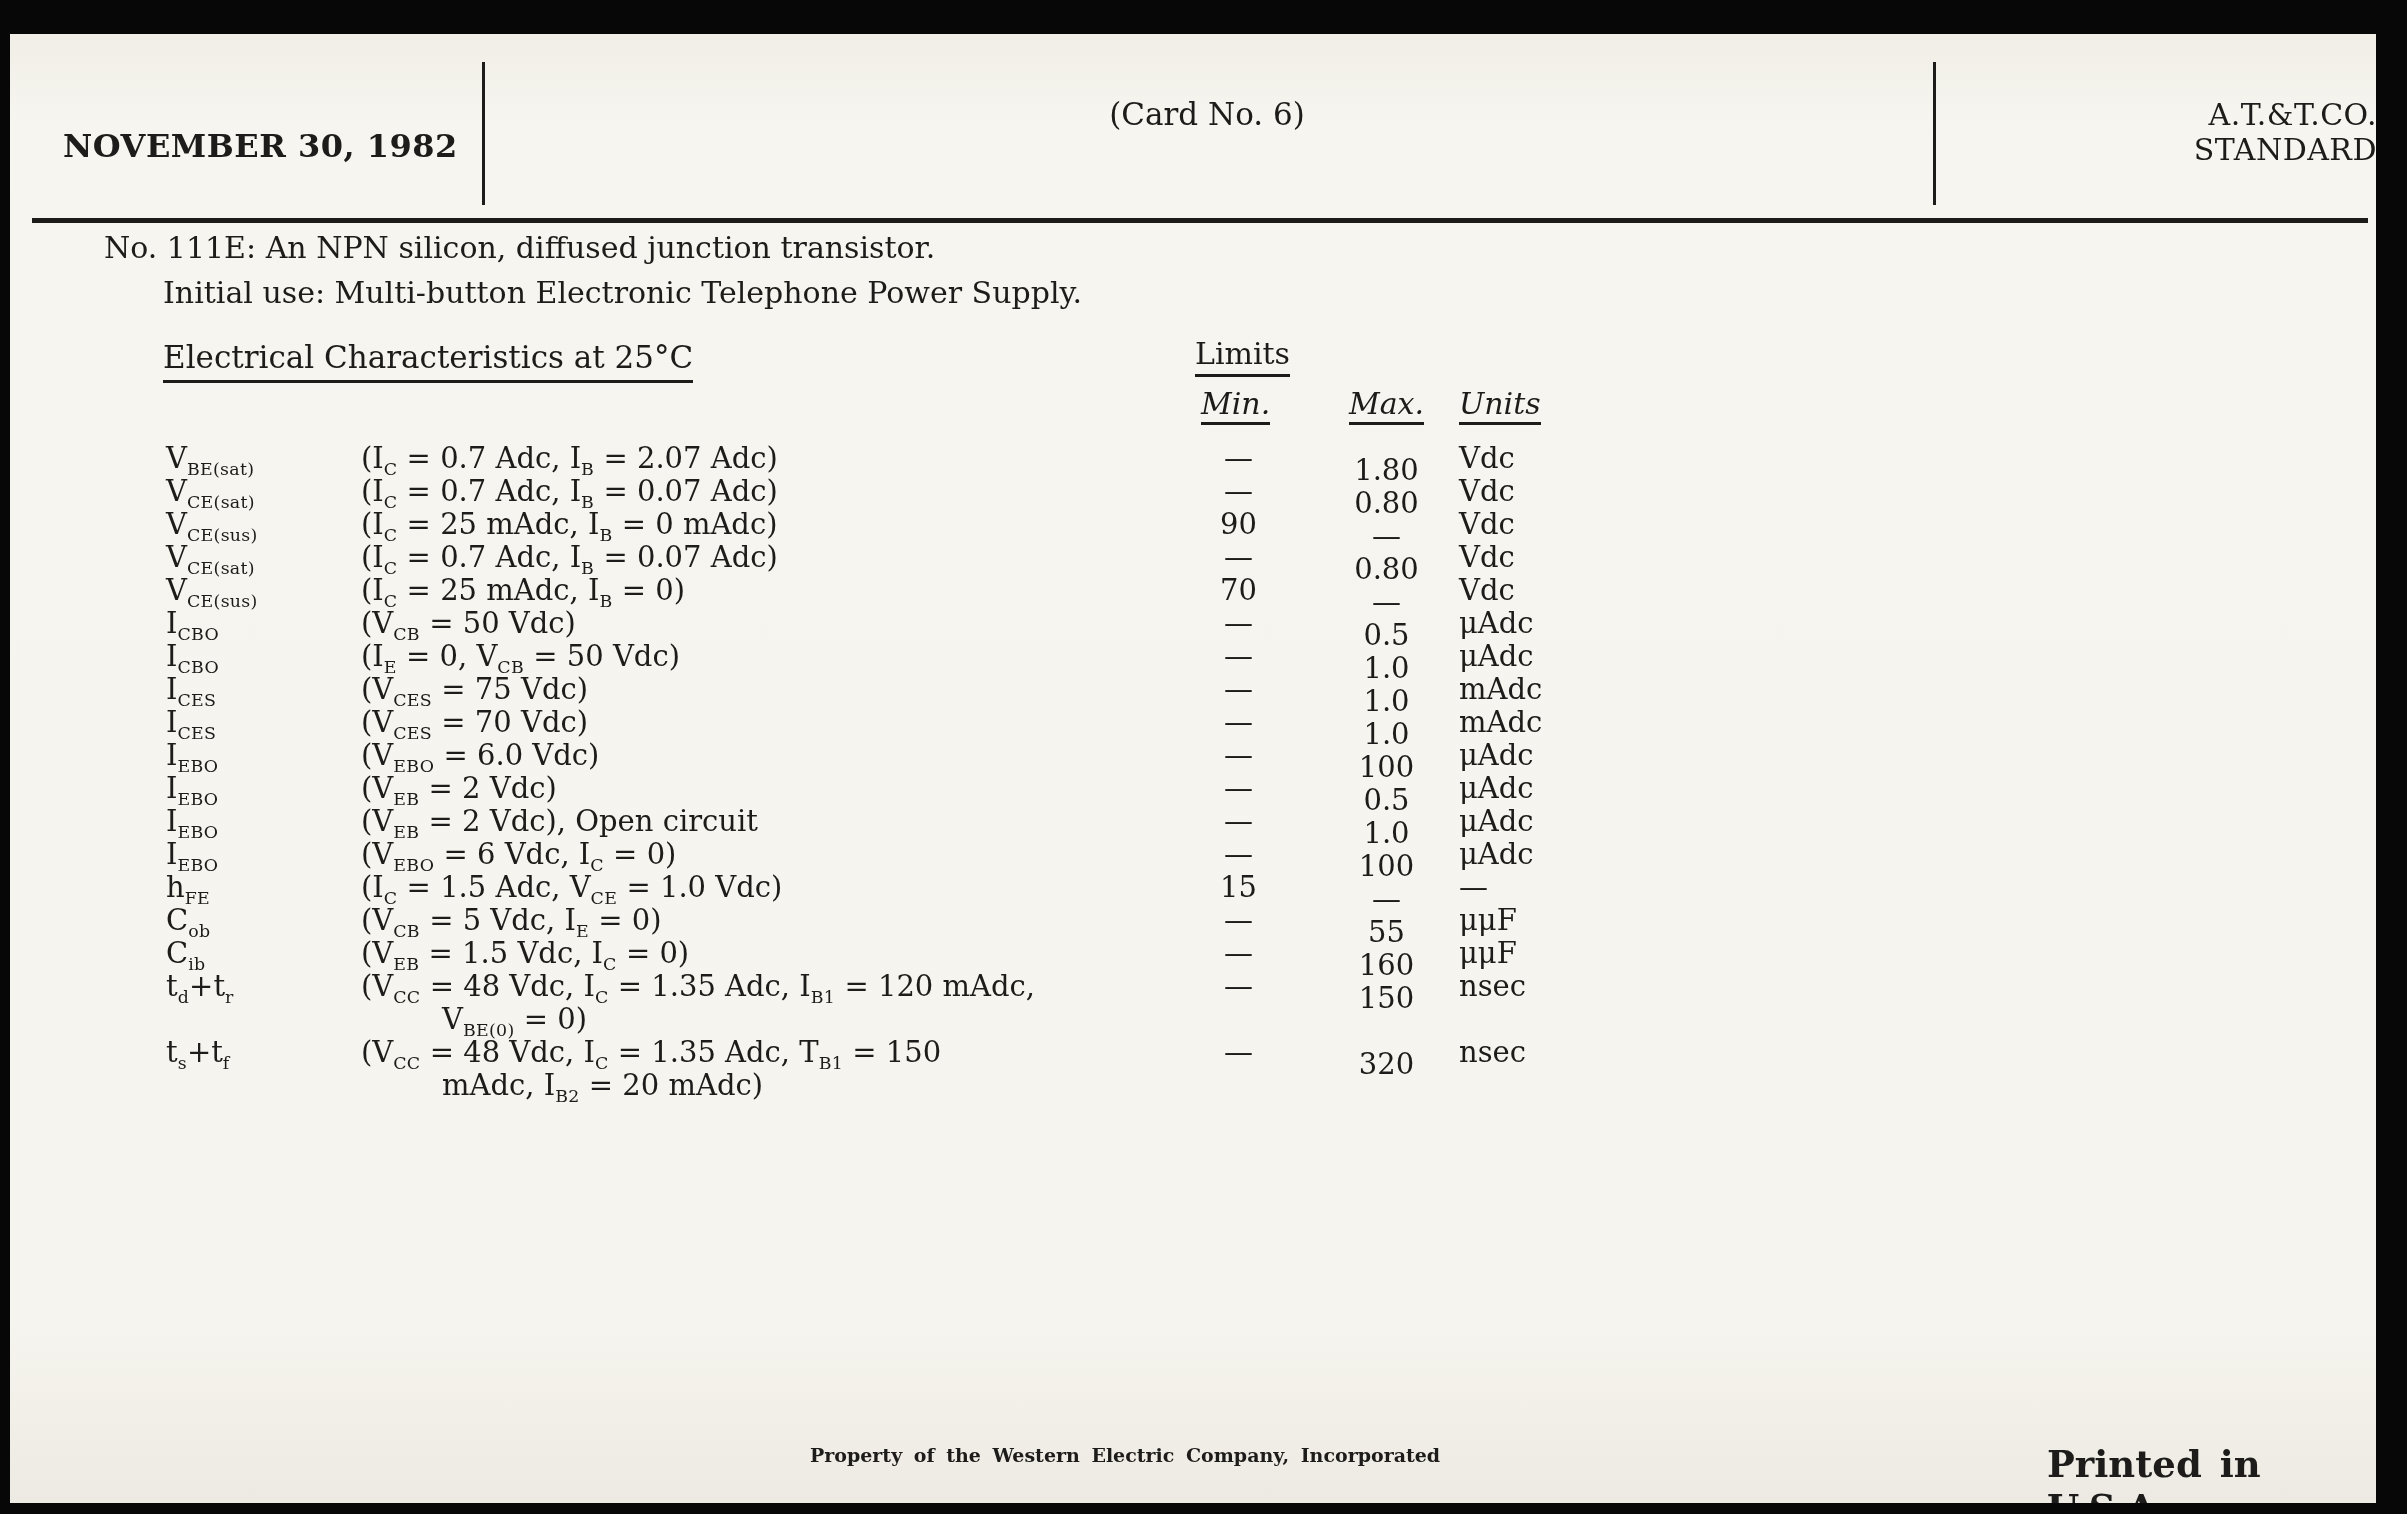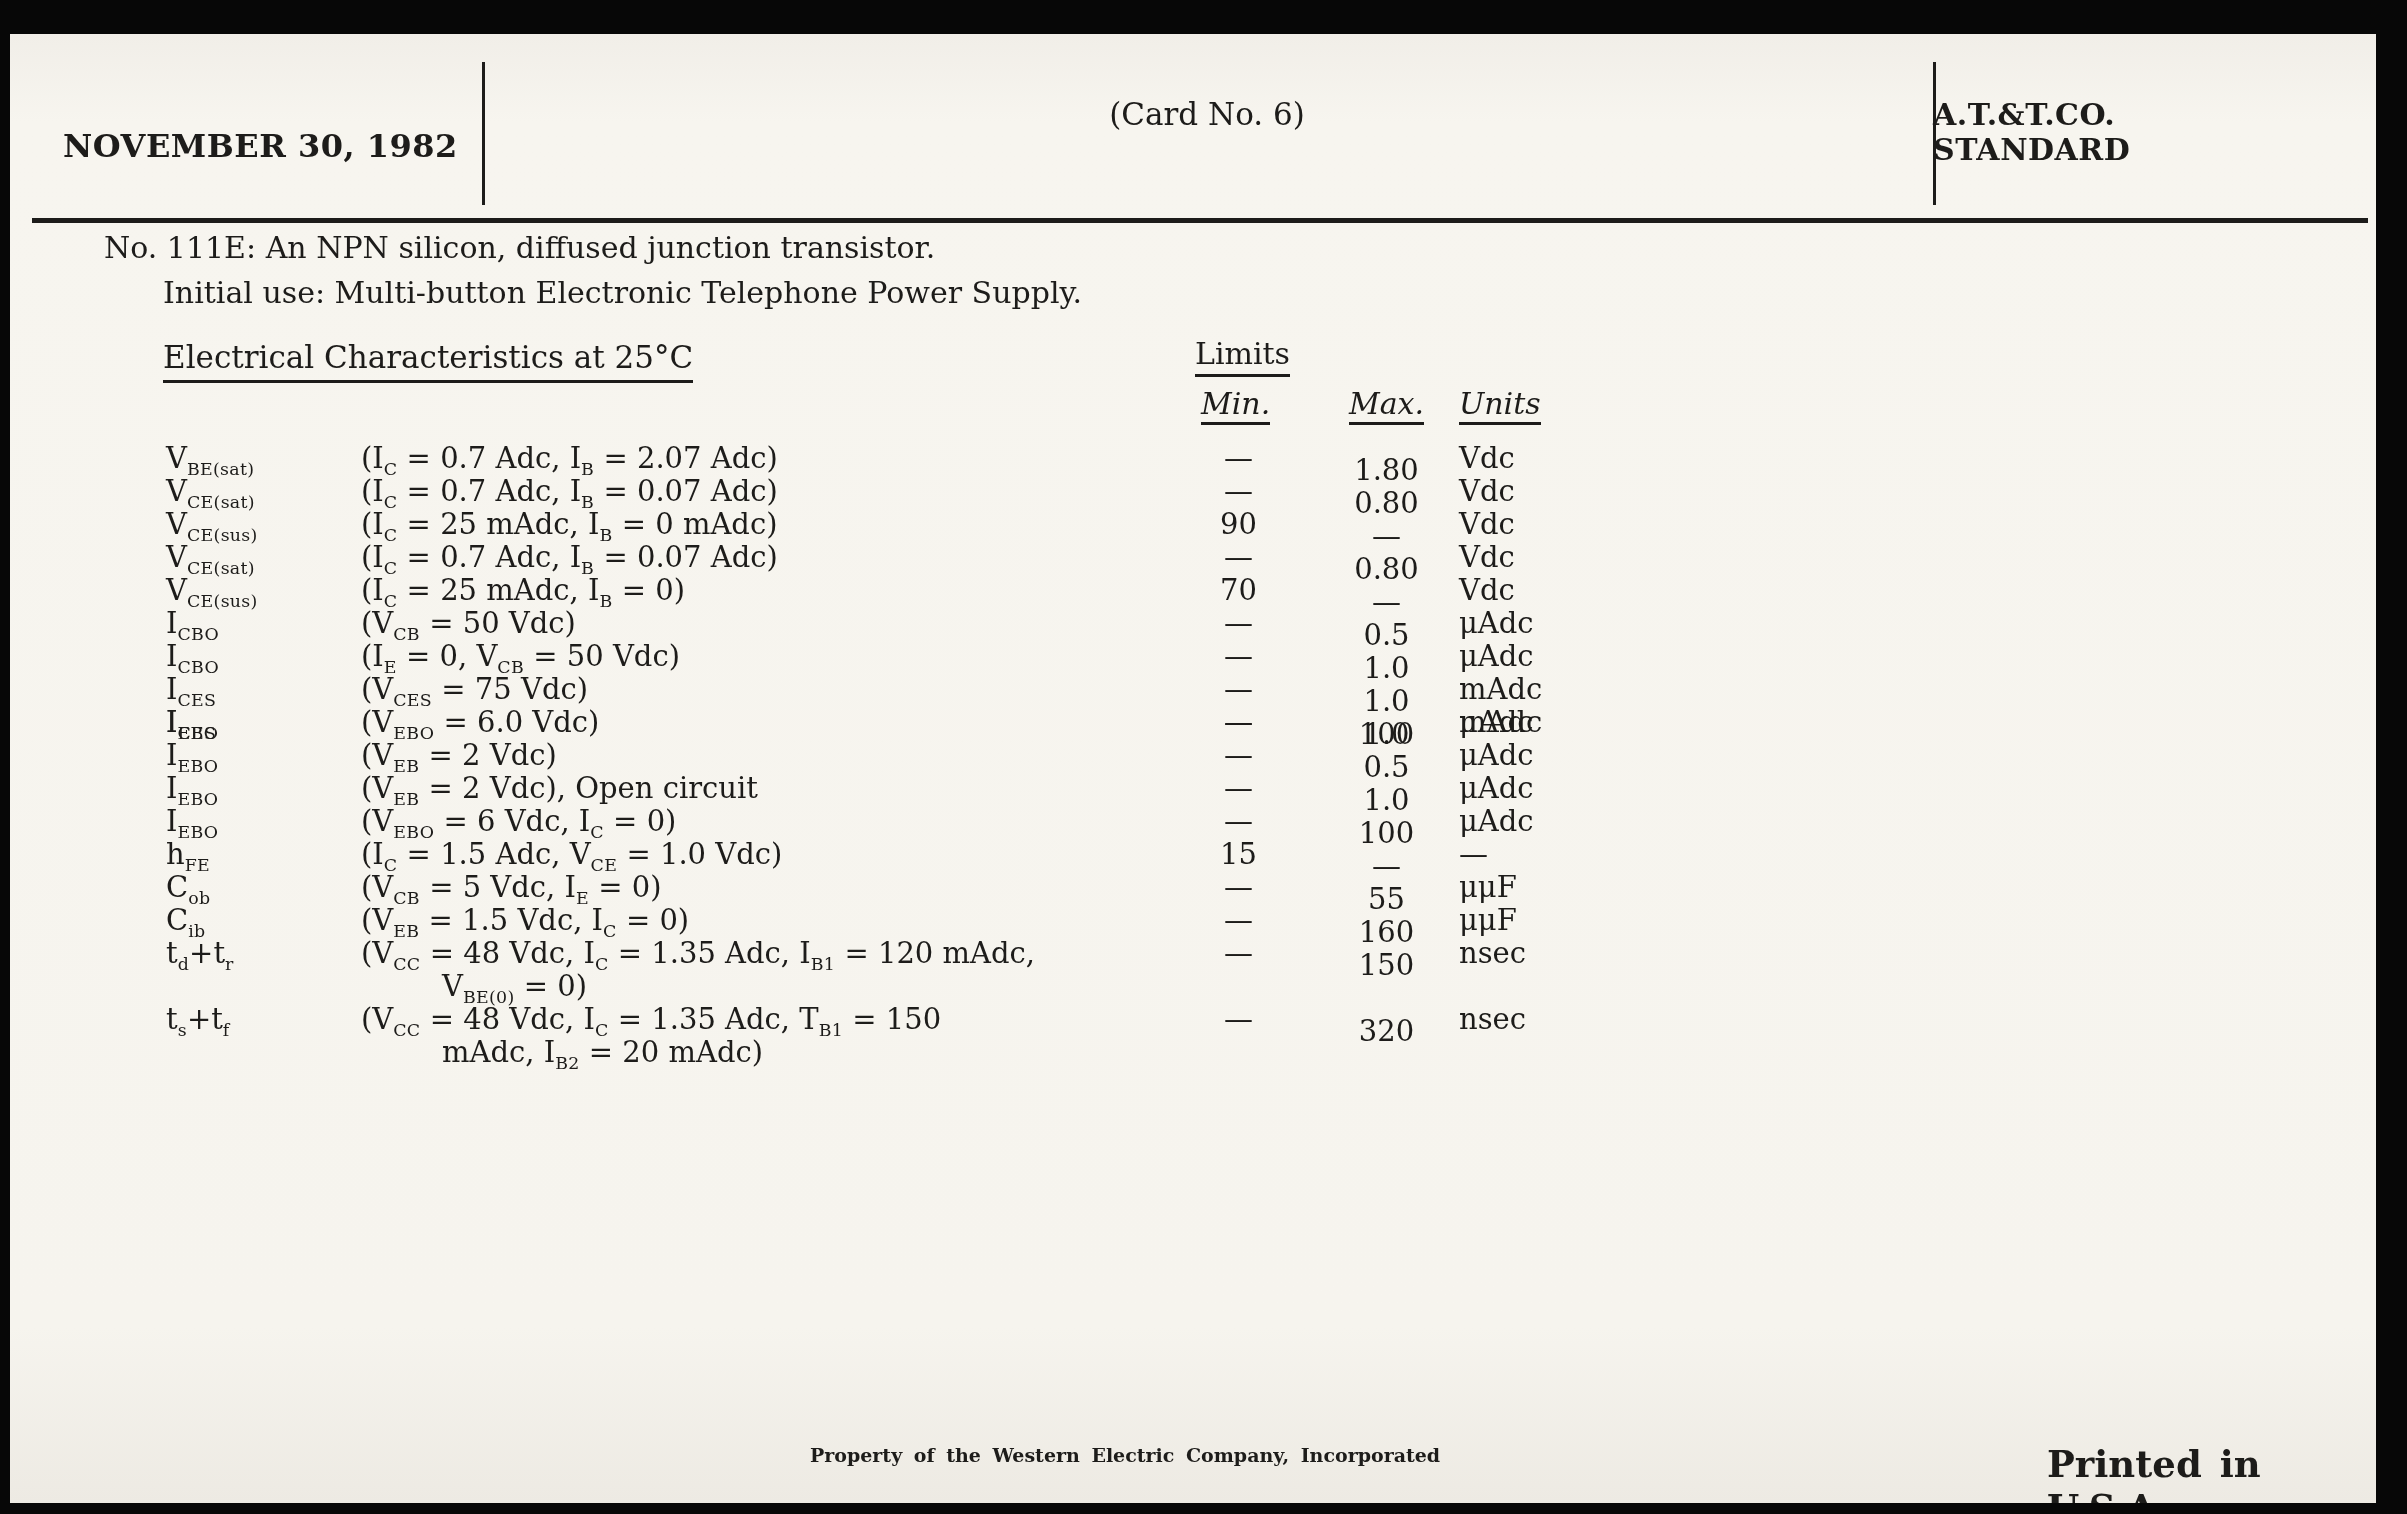--- a/index.html
+++ b/index.html
@@ -19,21 +19,21 @@
   }
   .hdr-date { position: absolute; left: 53px; top: 93px; font-size: 32px; font-weight: bold; letter-spacing: 0.5px; }
   .vline { position: absolute; top: 28px; height: 143px; width: 3px; background: #1d1c1a; }
   .vl-left  { left: 472px; }
   .vl-right { left: 1923px; }
   .hdr-center { position: absolute; left: 472px; width: 1450px; top: 55px; text-align: center; }
   .doc-title    { font-size: 42px; font-weight: bold; letter-spacing: 1.5px; }
   .doc-subtitle { font-size: 31px; margin-top: 7px; }
   .hdr-org {
     position: absolute; left: 1923px; width: 444px; top: 63px;
-    text-align: left; font-size: 30px; font-weight: bold; line-height: 35px; letter-spacing: 0.5px;
+    text-align: right; font-size: 30px; font-weight: normal; line-height: 35px; letter-spacing: 0.5px;
   }
   .rule { position: absolute; left: 22px; right: 8px; top: 184px; height: 5px; background: #1d1c1a; }
 
   .intro1 { position: absolute; left: 94px;  top: 196px; font-size: 30px; }
   .intro2 { position: absolute; left: 153px; top: 241px; font-size: 30px; }
 
   .sec-head { position: absolute; left: 153px; top: 305px; font-size: 31px; border-bottom: 3px solid #1d1c1a; padding-bottom: 5px; }
   .limits   { position: absolute; left: 1185px; top: 302px; font-size: 30px; border-bottom: 3px solid #1d1c1a; padding-bottom: 3px; }
   .colhead  { position: absolute; top: 352px; font-size: 30px; border-bottom: 3px solid #1d1c1a; padding-bottom: 1px; font-style: italic; }
   .ch-min   { left: 1191px; }
@@ -151,20 +151,23 @@
         <div class="c-param">I<sub>CES</sub></div>
         <div class="c-cond">
           <div>(V<sub>CES</sub> = 75 Vdc)</div>
         </div>
         <div class="c-min">—</div>
         <div class="c-max">1.0</div>
         <div class="c-units">mAdc</div>
       </div>
       <div class="trow">
         <div class="c-param">I<sub>CES</sub></div>
+        <div class="c-cond">
+          <div>(V<sub>CES</sub> = 70 Vdc)</div>
+        </div>
         <div class="c-min">—</div>
         <div class="c-max">1.0</div>
         <div class="c-units">mAdc</div>
       </div>
       <div class="trow">
         <div class="c-param">I<sub>EBO</sub></div>
         <div class="c-cond">
           <div>(V<sub>EBO</sub> = 6.0 Vdc)</div>
         </div>
         <div class="c-min">—</div>

